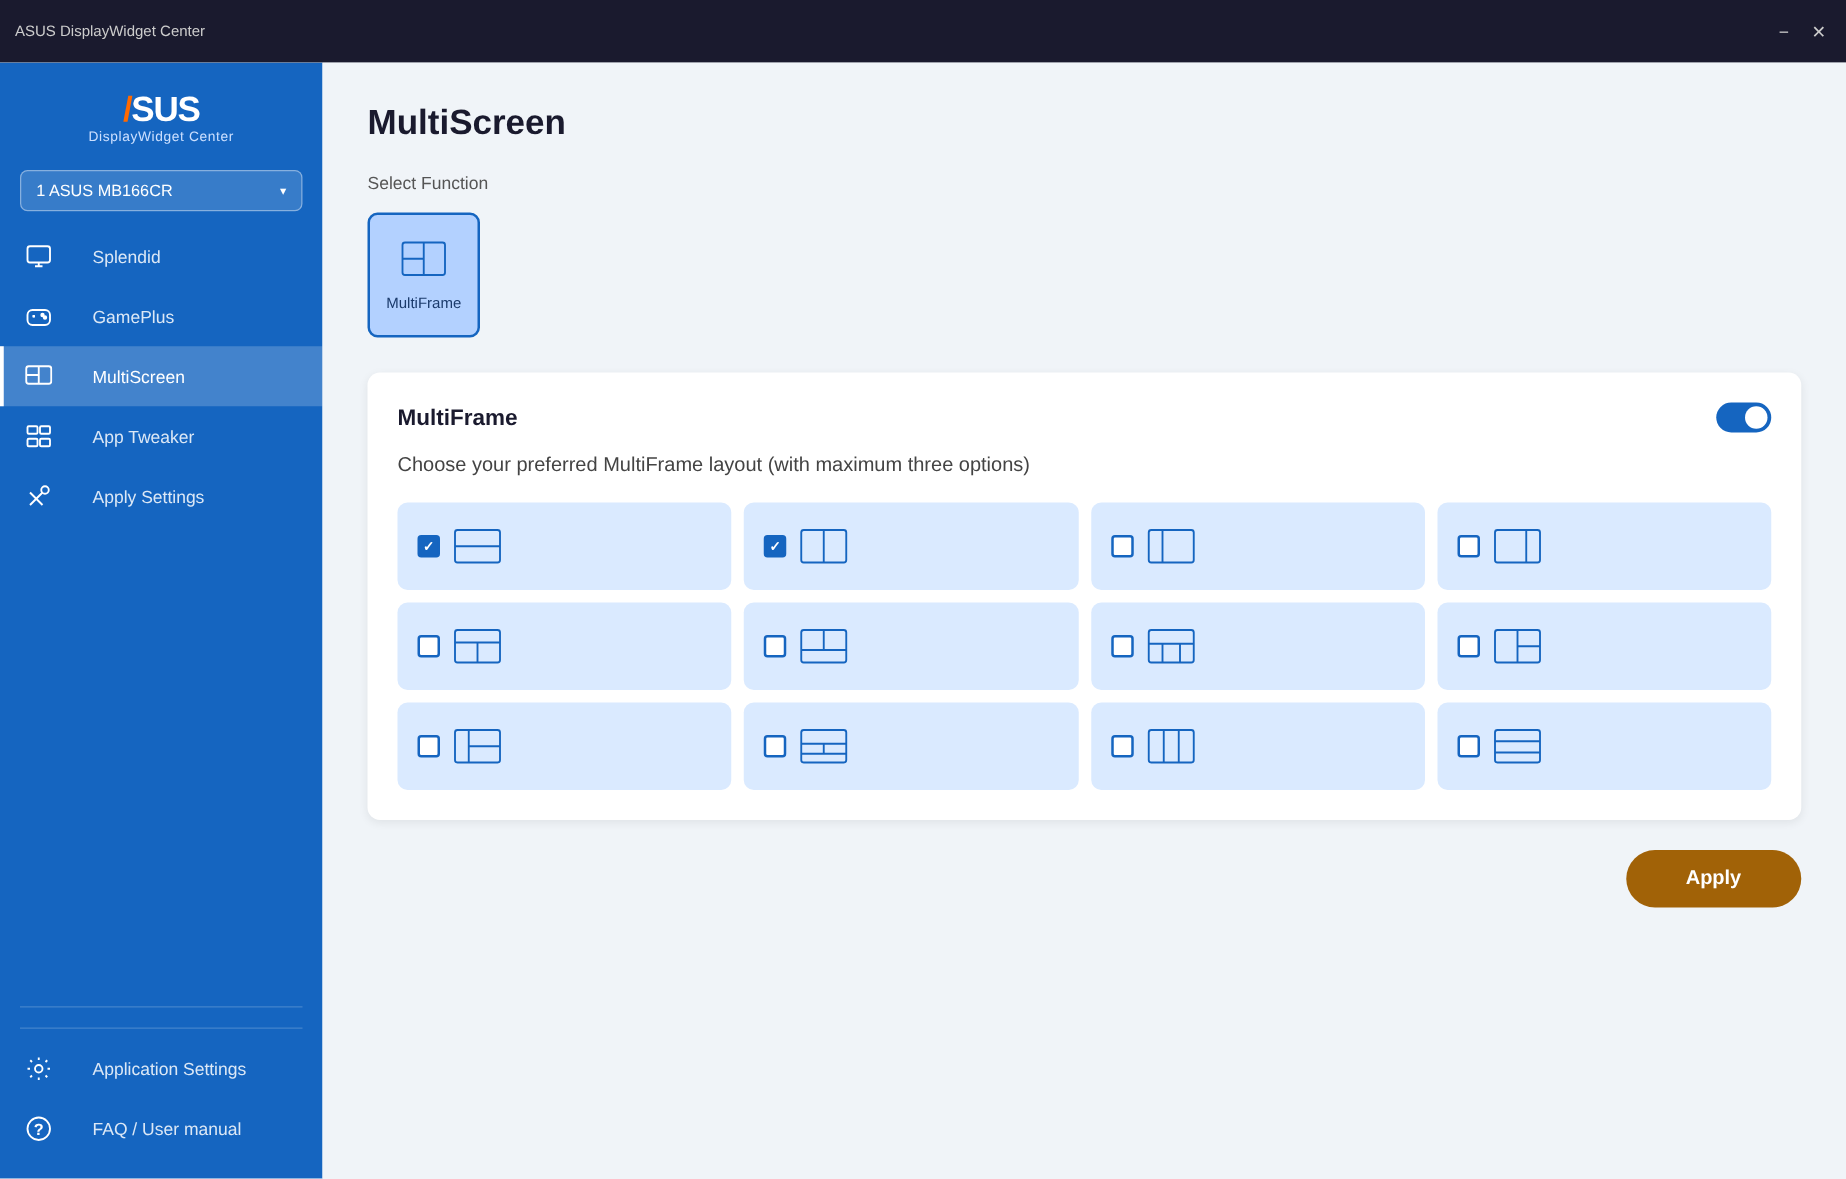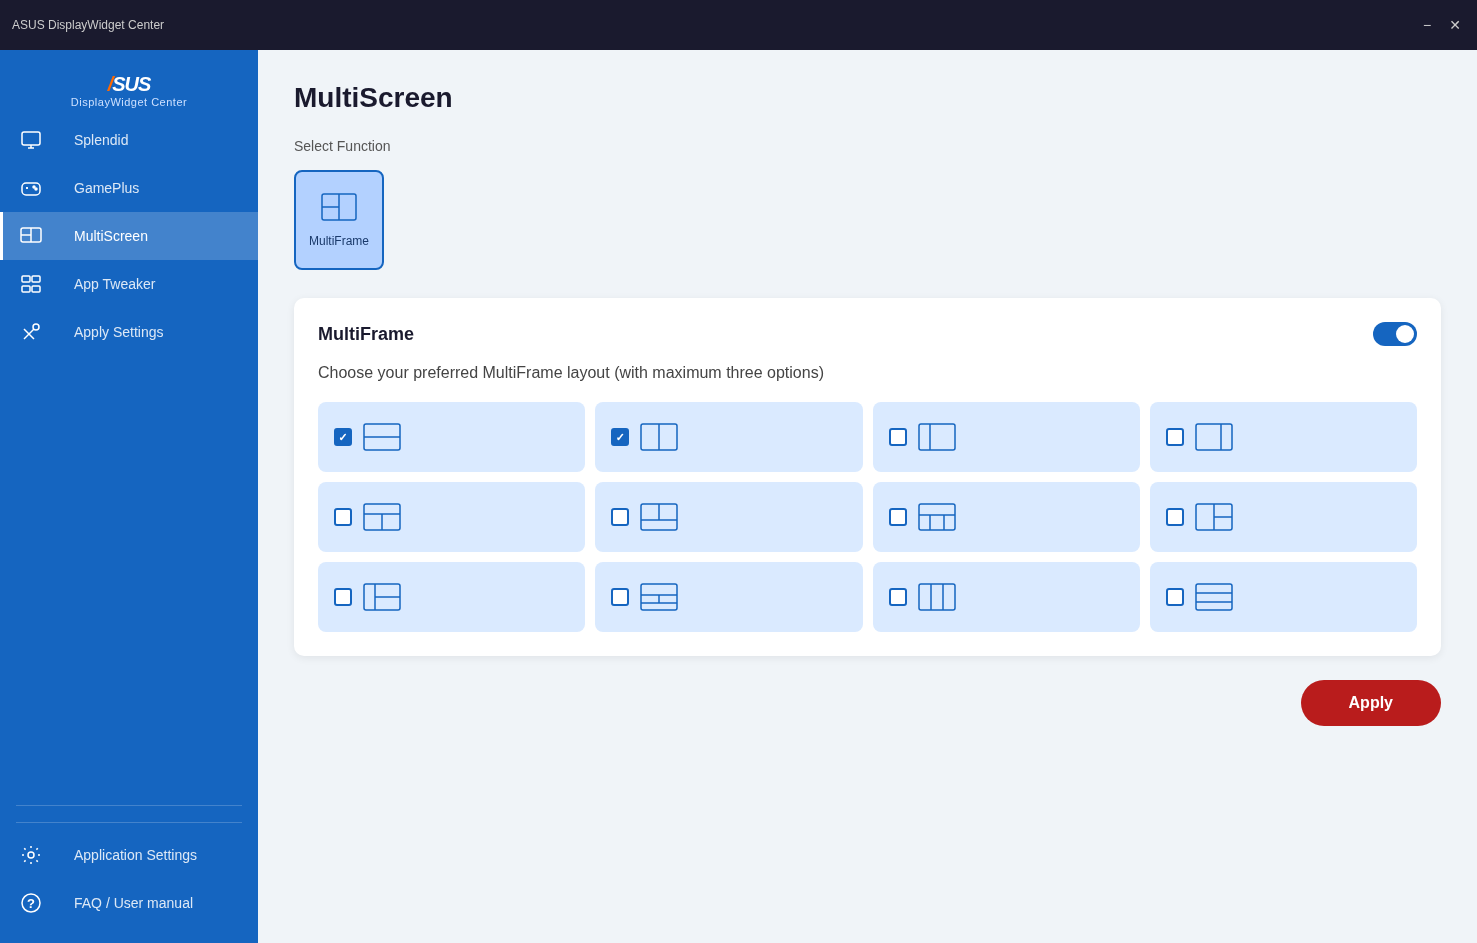--- a/index.html
+++ b/index.html
@@ -41,24 +41,23 @@
       flex-shrink: 0;
       padding-bottom: 16px;
     }
     .sidebar-logo {
       padding: 24px 20px 8px 20px;
       display: flex;
       flex-direction: column;
       align-items: center;
     }
     .logo-text {
-      font-size: 20px;
+      font-size: 28px;
       font-weight: 900;
       color: #fff;
-      font-style: italic;
       letter-spacing: -1px;
       line-height: 1;
     }
     .logo-subtitle {
       color: #cce0ff;
       font-size: 11px;
       margin-top: 2px;
       letter-spacing: 0.5px;
     }
 
@@ -227,21 +226,21 @@
       font-weight: bold;
     }
 
     
     .apply-btn-container {
       display: flex;
       justify-content: flex-end;
       margin-top: 24px;
     }
     .apply-btn {
-      background: #b91c1c;
+      background: #a16207;
       color: #fff;
       border: none;
       border-radius: 24px;
       padding: 14px 48px;
       font-size: 16px;
       font-weight: 600;
       cursor: pointer;
     }
 
     
@@ -262,20 +261,24 @@
 <div class="app-body">
 
   <div class="sidebar">
     <div class="sidebar-logo">
       <div class="logo-text">
         <span style="color:#ff6900;">/</span>SUS
       </div>
       <div class="logo-subtitle">DisplayWidget Center</div>
     </div>
 
+    <div class="monitor-select">
+      <span>1 ASUS MB166CR</span>
+      <span class="monitor-select-arrow">▾</span>
+    </div>
 
     <div class="nav-section">
 
       <div class="nav-item">
         <div class="nav-icon">
           <svg width="22" height="22" viewBox="0 0 22 22" class="icon-svg">
             <rect x="2" y="3" width="18" height="13" rx="2"></rect>
             <line x1="8" y1="19" x2="14" y2="19"></line>
             <line x1="11" y1="16" x2="11" y2="19"></line>
           </svg>

